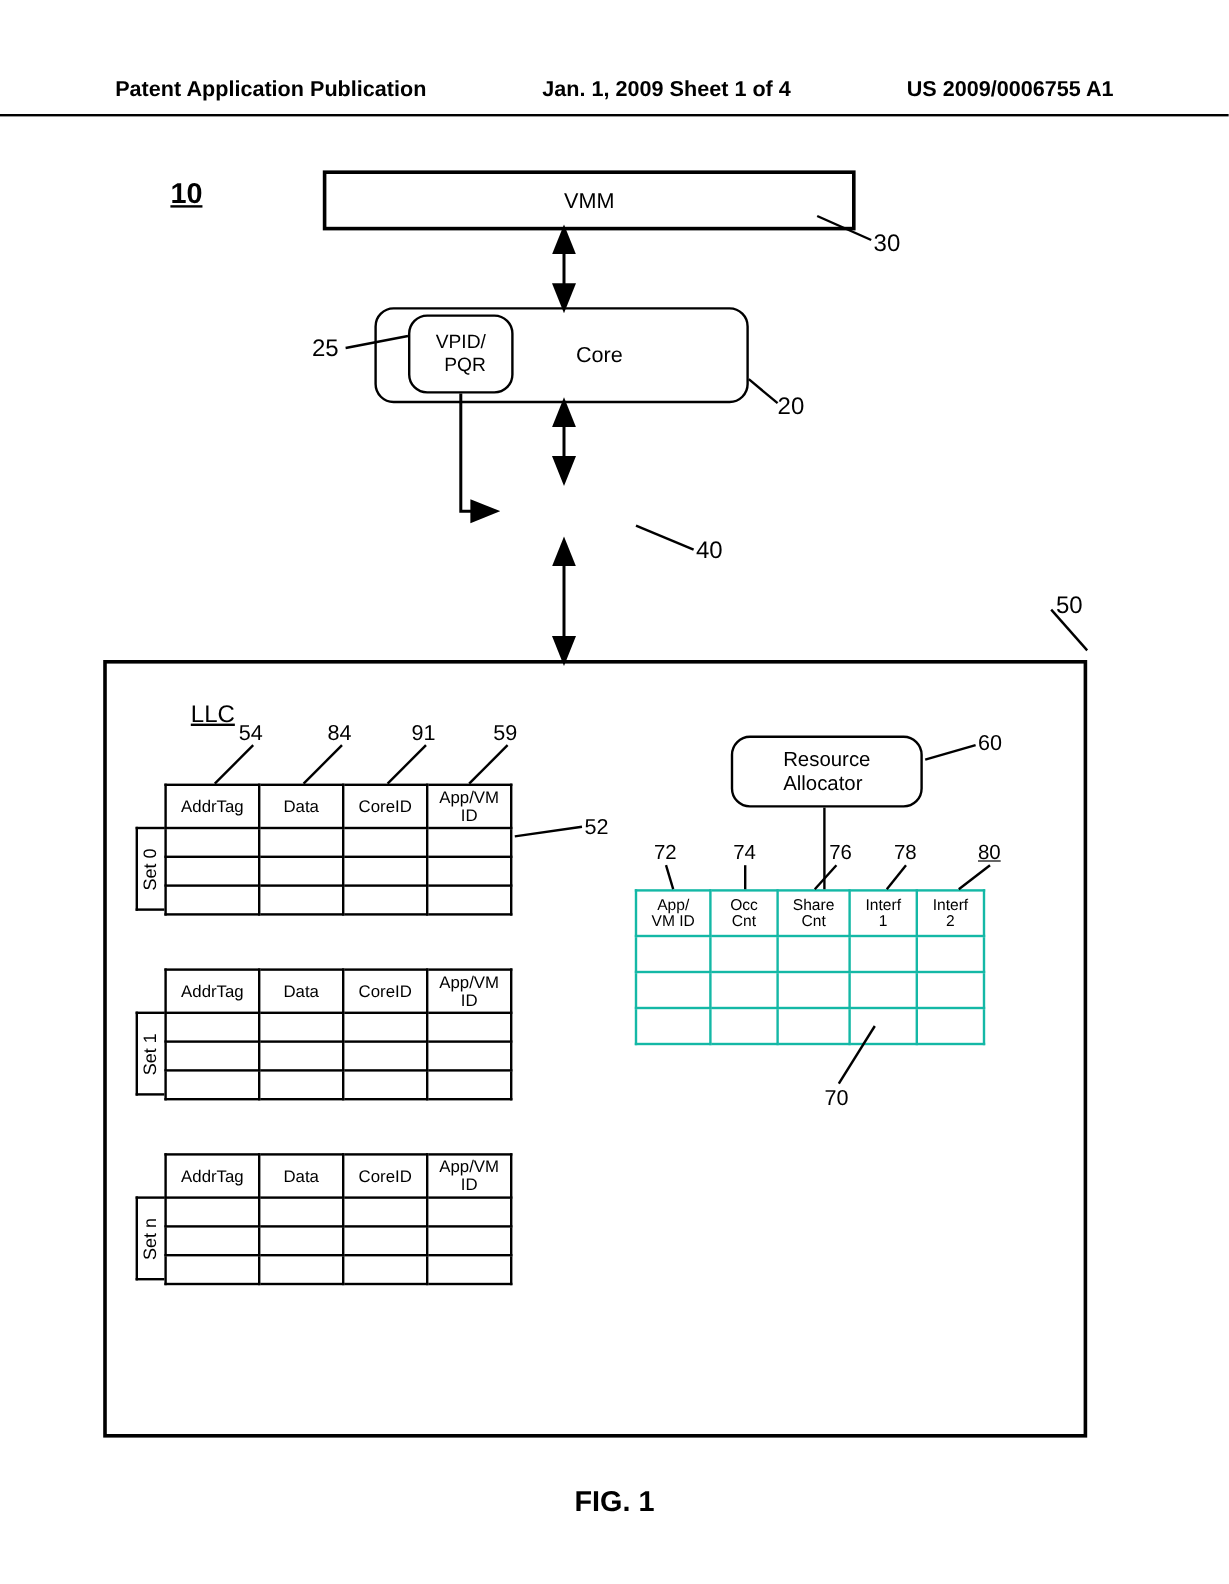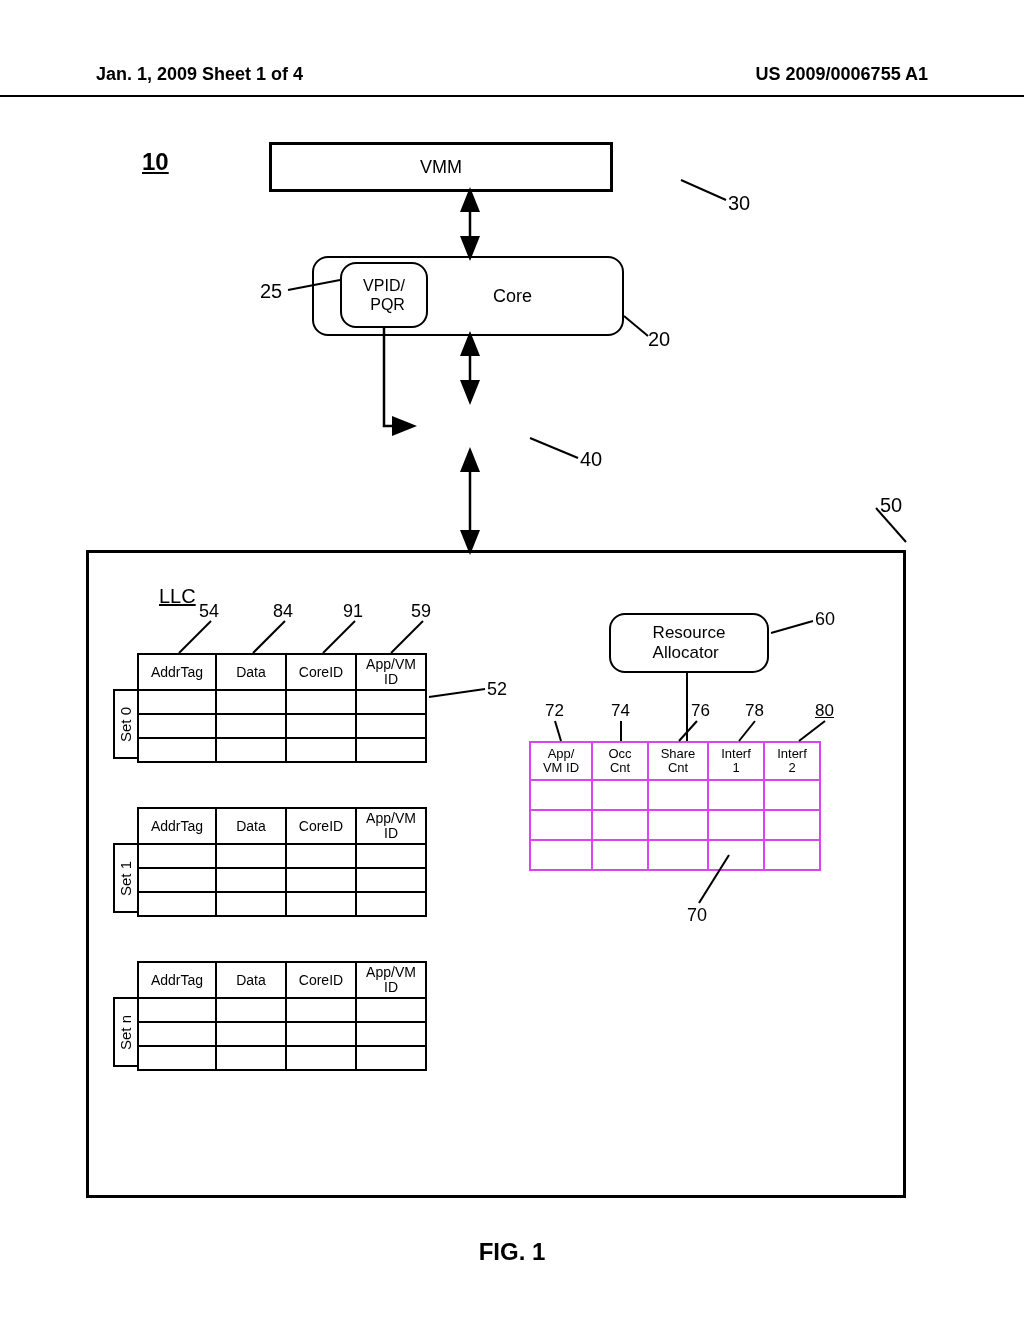--- a/index.html
+++ b/index.html
@@ -81,52 +81,53 @@
     border-left: none;
     text-align: center;
     padding: 4px 2px;
   }
 
   .alloc-tbl {
     position: absolute;
     border-collapse: collapse;
   }
   .alloc-tbl th, .alloc-tbl td {
-    border: 2px solid #d946ef;
+    border: 2px solid #14b8a6;
     font-size: 13px;
     font-weight: normal;
     text-align: center;
     height: 30px;
   }
 
   svg.overlay {
     position: absolute;
     top: 0; left: 0;
     pointer-events: none;
   }
 </style>
 </head>
 <body>
 
 <div class="header">
+  <span>Patent Application Publication</span>
   <span>Jan. 1, 2009  Sheet 1 of 4</span>
   <span>US 2009/0006755 A1</span>
 </div>
 
 <div class="canvas">
 
   <div class="ref-num big" style="left:142px; top:38px;">10</div>
 
-  <div class="box thick" style="left:269px; top:32px; width:344px; height:50px;">
+  <div class="box thick" style="left:269px; top:32px; width:444px; height:50px;">
     <span>VMM</span>
   </div>
   <div class="ref-num" style="left:728px; top:82px;">30</div>
 
   <div class="box rounded" style="left:312px; top:146px; width:312px; height:80px;">
-    <span style="position:absolute; right:90px;margin-left:47px;">Core</span>
+    <span style="position:absolute; right:103px;margin-left:47px;">Core</span>
   </div>
 
   <div class="box rounded" style="left:340px; top:152px; width:88px; height:66px; font-size:16px; white-space:pre; line-height:1.2; text-align:right;">
     <span>VPID/
 PQR</span>
   </div>
   <div class="ref-num" style="left:260px; top:170px;">25</div>
   <div class="ref-num" style="left:648px; top:218px;">20</div>
 
   <div class="ref-num" style="left:580px; top:338px;">40</div>

